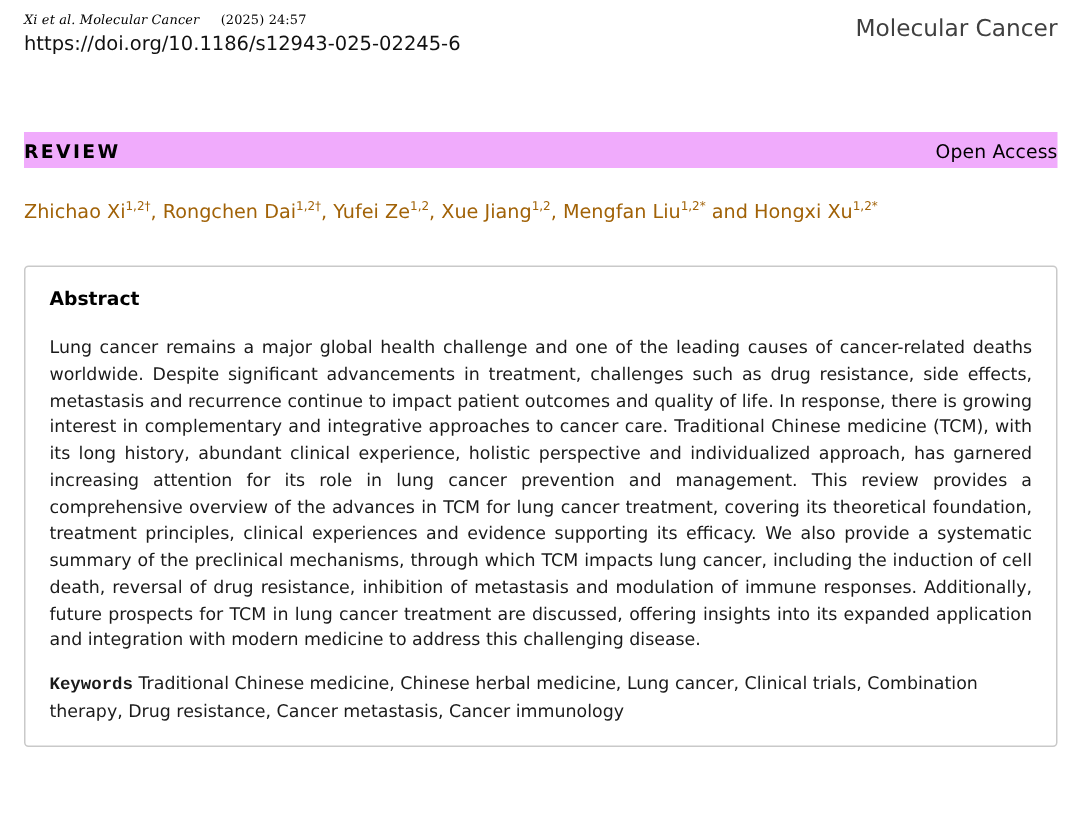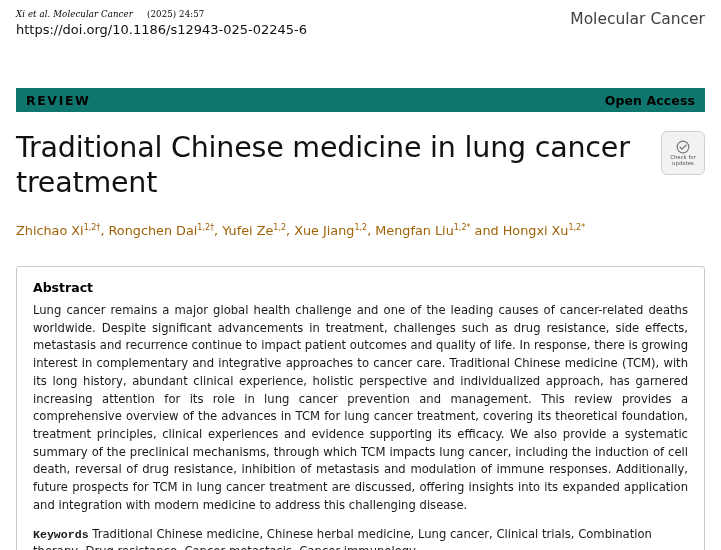--- a/index.html
+++ b/index.html
@@ -54,36 +54,36 @@
     font-weight: normal;
     color: #404040;
     padding-top: 2px;
     white-space: nowrap;
   }
 
   
   .review-bar {
     margin-top: 48px;
     height: 24px;
-    background: #0f766e;
+    background: #f0abfc;
     display: flex;
     align-items: center;
     justify-content: space-between;
-    padding: 0 10px;
+    padding: 0 0;
     box-sizing: border-box;
     gap: 40px;
   }
   .review-label {
     font-size: 12.5px;
     font-weight: bold;
     letter-spacing: 1.6px;
   }
   .open-access {
     font-size: 12.5px;
-    font-weight: bold;
+    font-weight: normal;
     letter-spacing: 0.1px;
   }
 
   
   .title-wrap {
     position: relative;
     margin-top: 17px;
   }
   .title {
     font-size: 28.5px;
@@ -143,21 +143,21 @@
     margin-top: 26px;
     border: 1px solid #c9c9c9;
     border-radius: 3px;
     padding: 13px 16px 14px 16px;
     box-sizing: border-box;
     width: 689px;
   }
   .abstract-heading {
     font-size: 12.5px;
     font-weight: bold;
-    margin-bottom: 7px;
+    margin-bottom: 17px;
     color: #000;
   }
   .abstract-text {
     font-size: 11.6px;
     line-height: 1.53;
     text-align: justify;
     color: #1a1a1a;
   }
   .keywords {
     margin-top: 11px;
@@ -185,31 +185,20 @@
       <div class="doi">https://doi.org/10.1186/s12943-025-02245-6</div>
     </div>
     <div class="runhead-right">Molecular Cancer</div>
   </div>
 
   <div class="review-bar">
     <div class="review-label">REVIEW</div>
     <div class="open-access">Open Access</div>
   </div>
 
-  <div class="title-wrap">
-    <h1 class="title">Traditional Chinese medicine in lung cancer treatment</h1>
-    <div class="crossmark">
-      <svg class="cm-check" viewBox="0 0 24 24">
-        <circle cx="12" cy="12" r="10" fill="none" stroke="#777" stroke-width="2"></circle>
-        <path d="M7 12.5l3.2 3.2L17 9" fill="none" stroke="#777" stroke-width="2.2" stroke-linecap="round" stroke-linejoin="round"></path>
-      </svg>
-      <div class="cm-t1">Check for</div>
-      <div class="cm-t2">updates</div>
-    </div>
-  </div>
 
   <div class="authors">Zhichao Xi<sup>1,2†</sup>, Rongchen Dai<sup>1,2†</sup>, Yufei Ze<sup>1,2</sup>, Xue Jiang<sup>1,2</sup>, Mengfan Liu<sup>1,2*</sup> and Hongxi Xu<sup>1,2*</sup></div>
 
   <div class="abstract-box">
     <div class="abstract-heading">Abstract</div>
     <div class="abstract-text">Lung cancer remains a major global health challenge and one of the leading causes of cancer-related deaths worldwide. Despite significant advancements in treatment, challenges such as drug resistance, side effects, metastasis and recurrence continue to impact patient outcomes and quality of life. In response, there is growing interest in complementary and integrative approaches to cancer care. Traditional Chinese medicine (TCM), with its long history, abundant clinical experience, holistic perspective and individualized approach, has garnered increasing attention for its role in lung cancer prevention and management. This review provides a comprehensive overview of the advances in TCM for lung cancer treatment, covering its theoretical foundation, treatment principles, clinical experiences and evidence supporting its efficacy. We also provide a systematic summary of the preclinical mechanisms, through which TCM impacts lung cancer, including the induction of cell death, reversal of drug resistance, inhibition of metastasis and modulation of immune responses. Additionally, future prospects for TCM in lung cancer treatment are discussed, offering insights into its expanded application and integration with modern medicine to address this challenging disease.</div>
     <div class="keywords">
       <span class="kw-label">Keywords</span>
       <span>Traditional Chinese medicine, Chinese herbal medicine, Lung cancer, Clinical trials, Combination therapy, Drug resistance, Cancer metastasis, Cancer immunology</span>
     </div>

